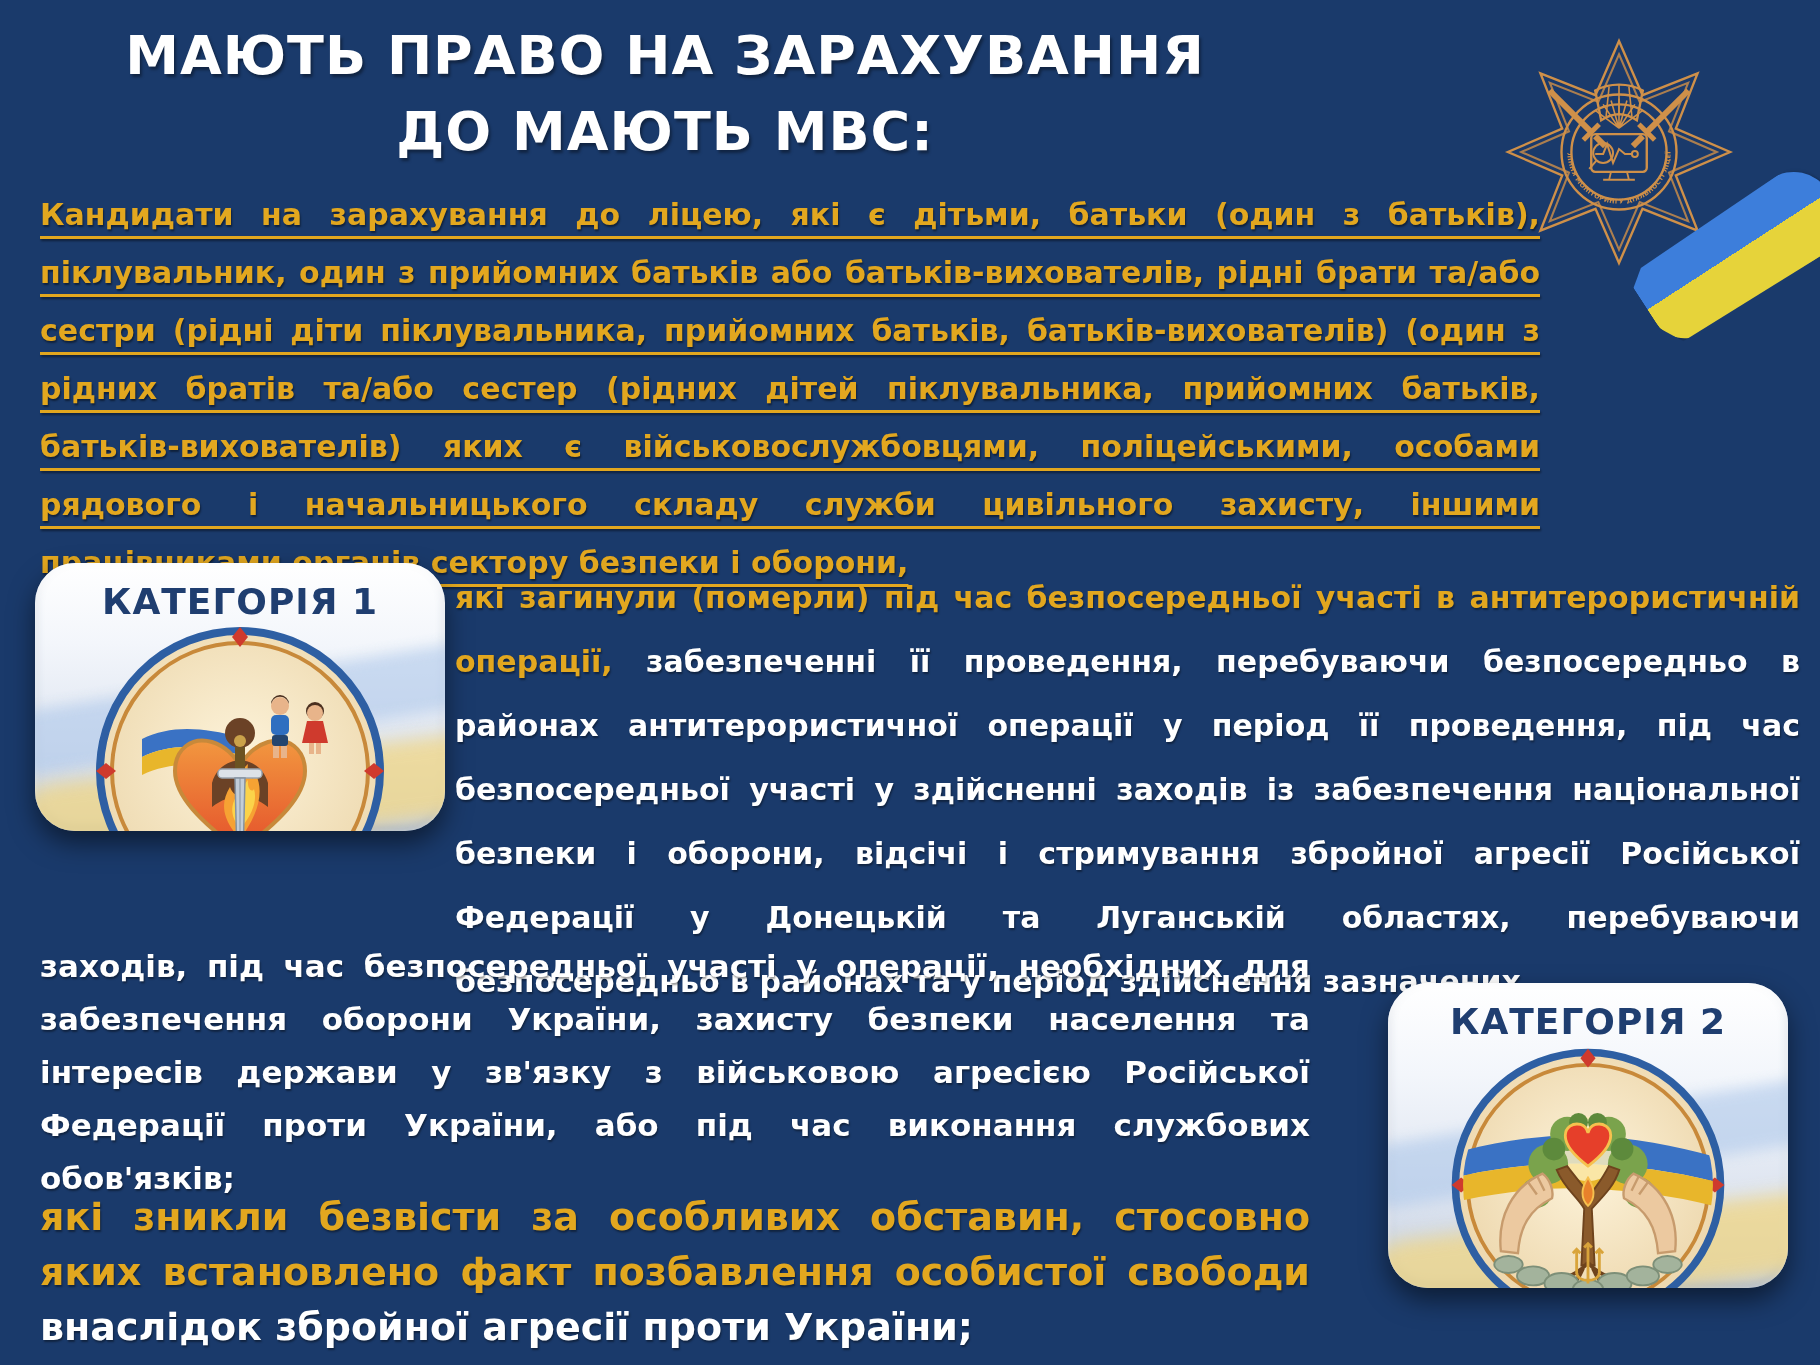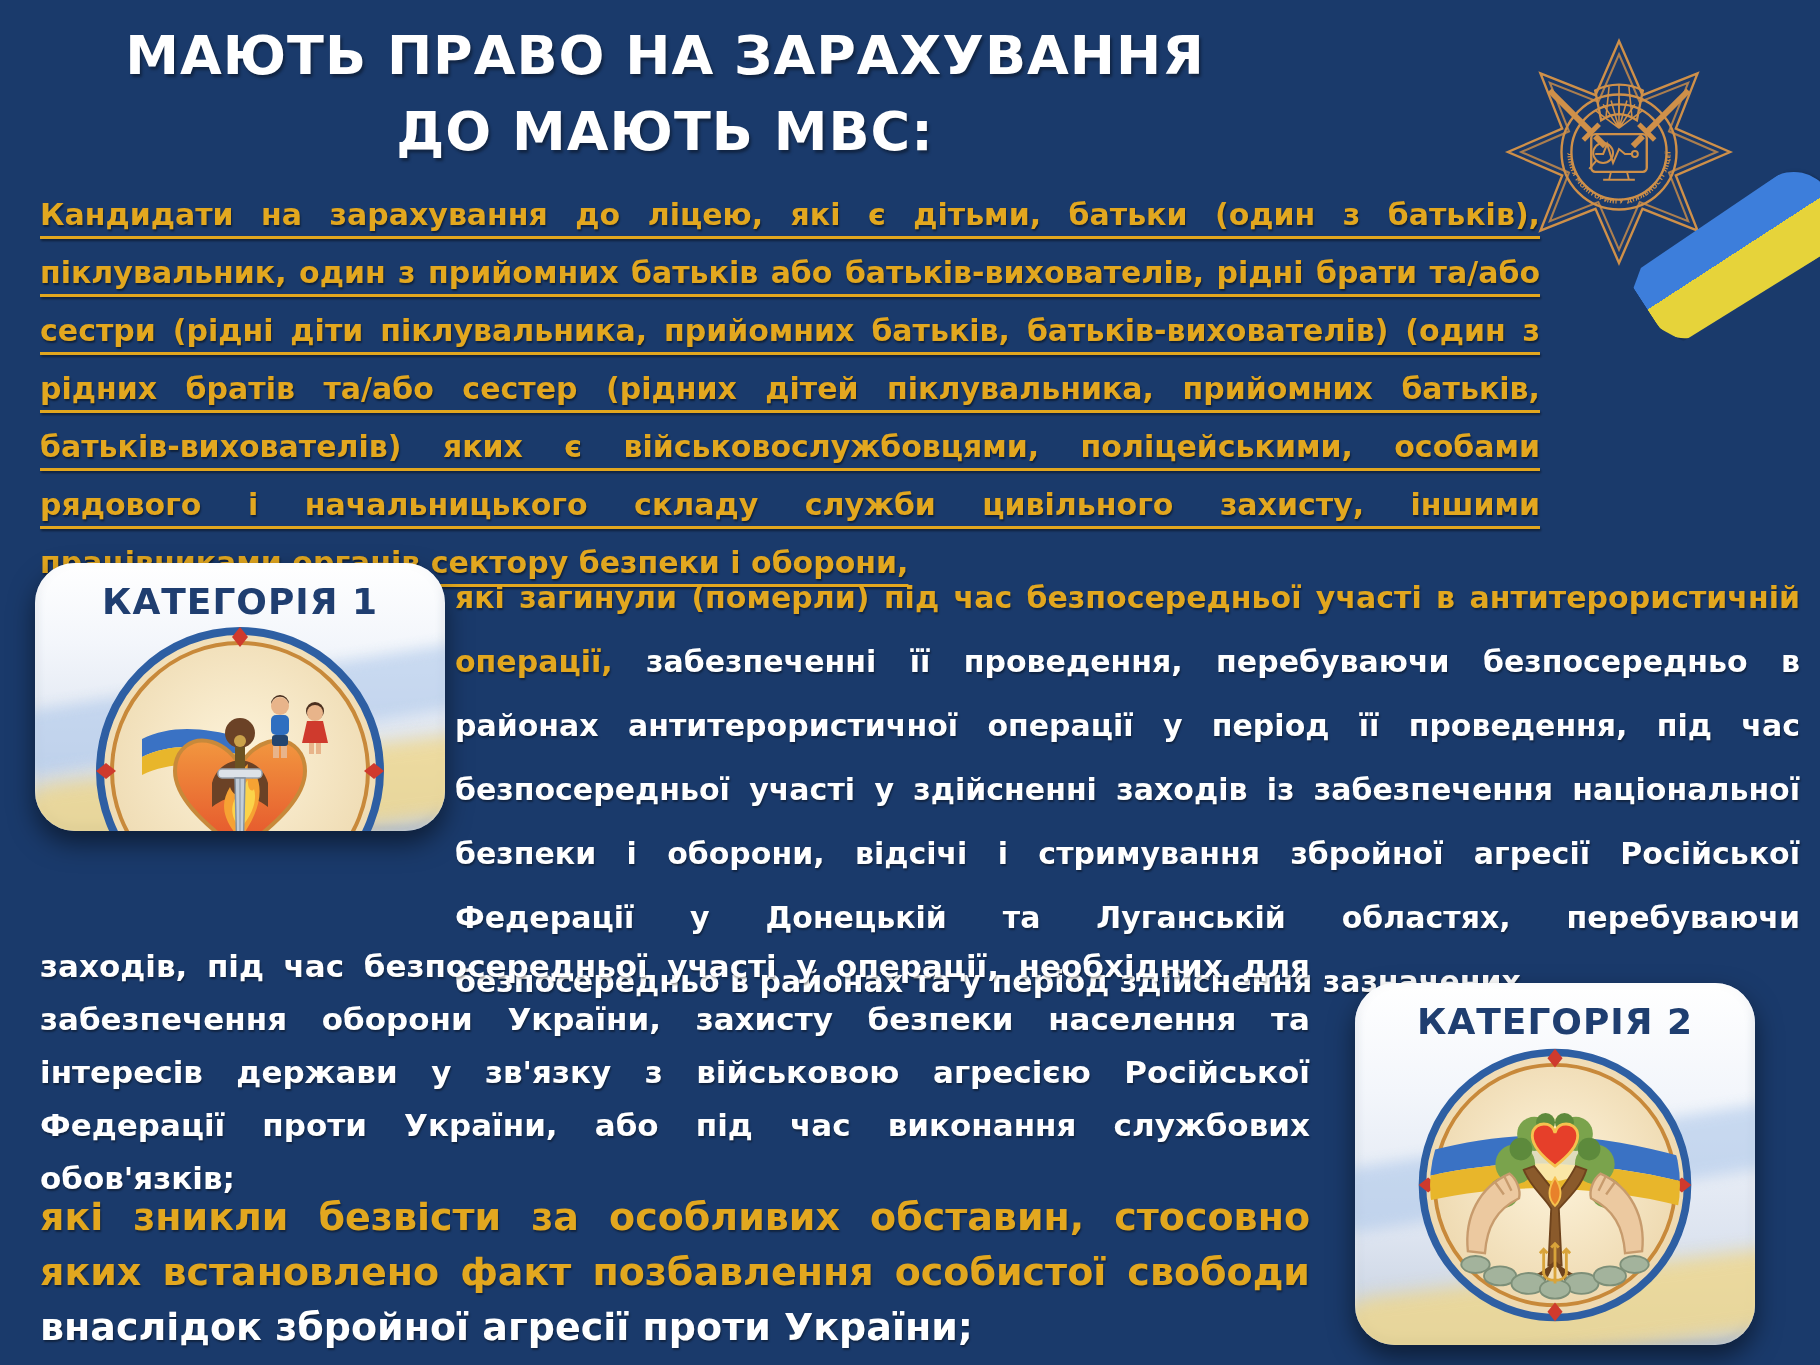--- a/index.html
+++ b/index.html
@@ -34,21 +34,21 @@
   .para-defense{position:absolute;left:40px;top:940px;width:1270px;font-size:31px;line-height:53px;color:var(--white);}
   .para-missing{position:absolute;left:40px;top:1190px;width:1270px;font-size:38px;line-height:55px;}
   .seg-yellow{color:var(--gold);}
   .seg-white{color:var(--white);}
   .card{
     position:absolute;border-radius:40px;overflow:hidden;
     background:linear-gradient(180deg,#ffffff 0%,#f3f6fb 30%,#dde4f0 70%,#c3cede 100%);
     box-shadow:0 12px 26px rgba(0,0,0,.5), inset 0 3px 8px rgba(255,255,255,.95), inset 0 -4px 10px rgba(90,110,140,.35);
   }
   .card1{left:35px;top:563px;width:410px;height:268px;}
-  .card2{left:1355px;top:983px;width:400px;height:362px;}
+  .card2{left:1388px;top:983px;width:400px;height:305px;}
   .card-title{
     position:absolute;top:18px;left:0;right:0;text-align:center;
     color:var(--navy);font-size:36px;letter-spacing:1px;
   }
   .wave-blue{
     position:absolute;left:-30px;top:42%;width:120%;height:64px;background:#a9c5e9;
     opacity:.55;transform:rotate(-9deg);border-radius:40px;filter:blur(7px);
   }
   .wave-yellow{
     position:absolute;left:-20px;bottom:-6px;width:125%;height:80px;background:#f2d784;

